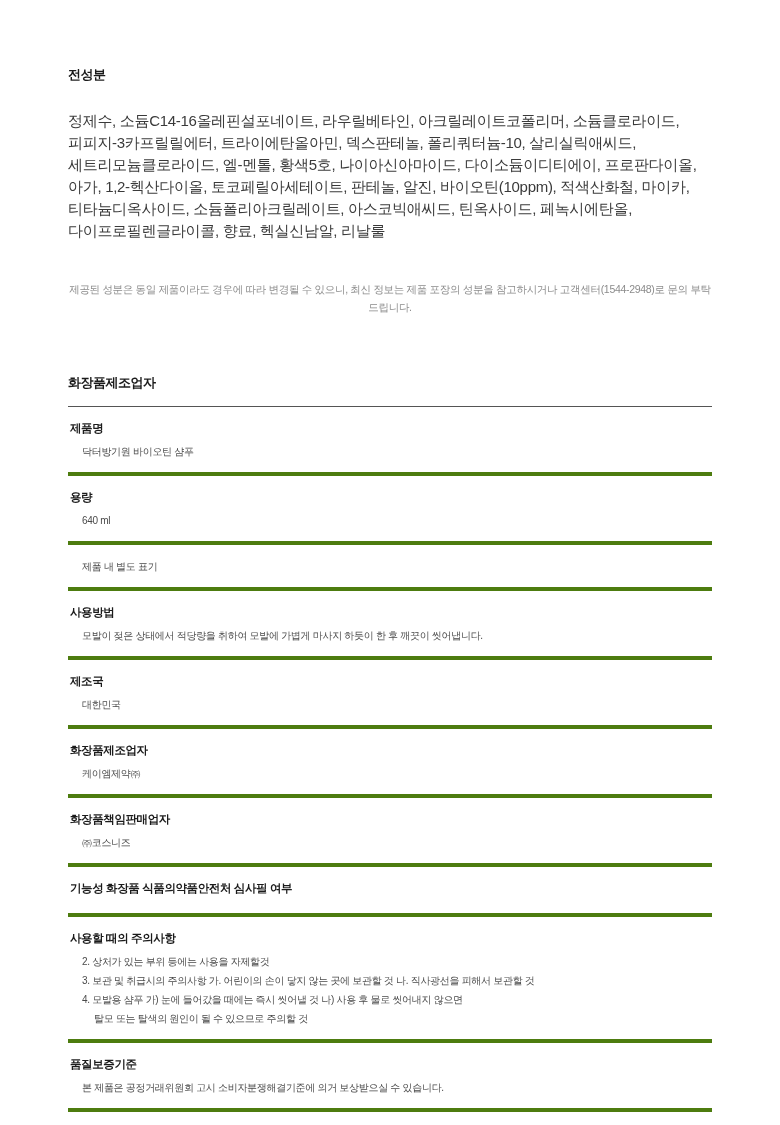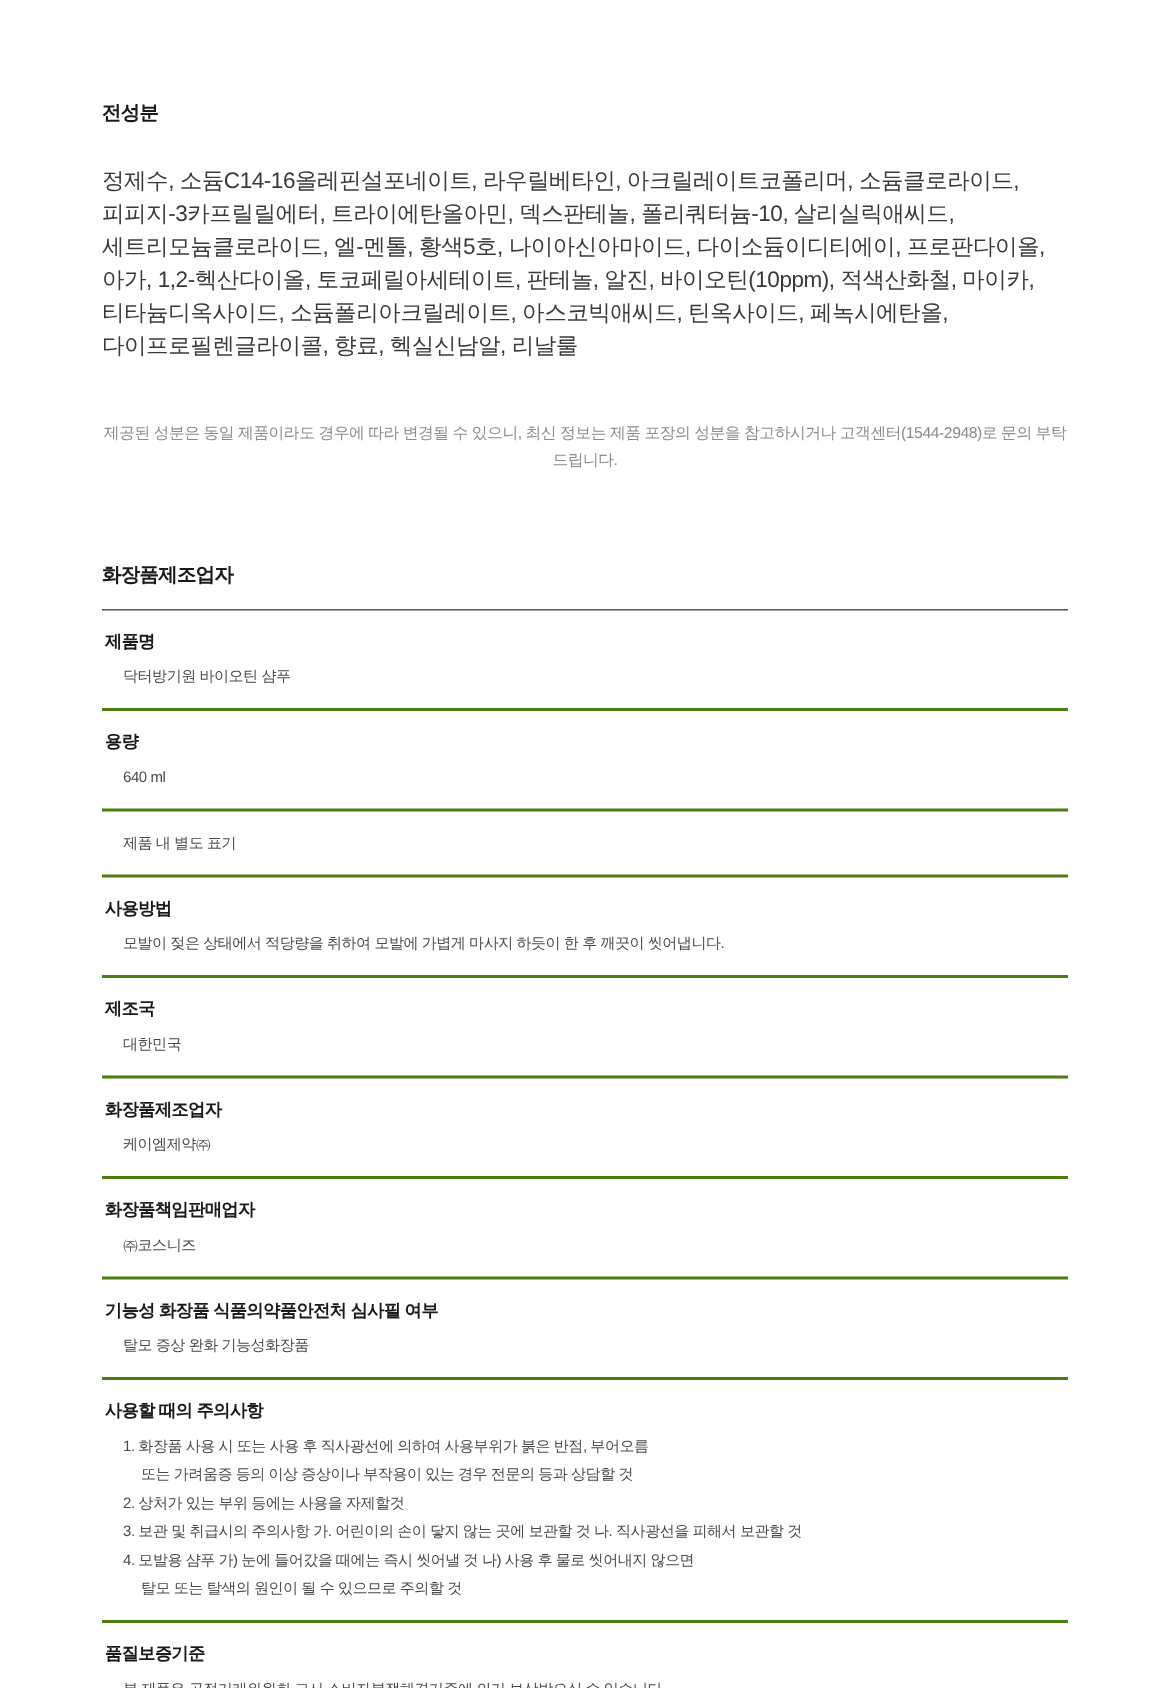--- a/index.html
+++ b/index.html
@@ -53,21 +53,21 @@
   
   #product-info-title {
     margin-top: 58px;
     margin-bottom: 14px;
   }
 
   .info-table {
     border-top: 1.5px solid #555555;
   }
   .info-row {
-    border-bottom: 2px solid #4d7c0f;
+    border-bottom: 4px solid #4d7c0f;
     padding: 12px 2px 11px 2px;
   }
   .info-label {
     font-size: 11.5px;
     font-weight: bold;
     color: #1b1b1b;
     letter-spacing: -0.4px;
     line-height: 18px;
     margin-bottom: 5px;
   }
@@ -129,27 +129,25 @@
       <div class="info-row">
         <div class="info-label">화장품제조업자</div>
         <div class="info-value">케이엠제약㈜</div>
       </div>
       <div class="info-row">
         <div class="info-label">화장품책임판매업자</div>
         <div class="info-value">㈜코스니즈</div>
       </div>
       <div class="info-row">
         <div class="info-label">기능성 화장품 식품의약품안전처 심사필 여부</div>
-        <div class="info-value">탈모 증상 완화 기능성화장품</div>
       </div>
       <div class="info-row">
         <div class="info-label">사용할 때의 주의사항</div>
         <div class="info-value">
           <ol>
-            <li><span>1. 화장품 사용 시 또는 사용 후 직사광선에 의하여 사용부위가 붉은 반점, 부어오름</span><span class="sub">또는 가려움증 등의 이상 증상이나 부작용이 있는 경우 전문의 등과 상담할 것</span></li>
             <li><span>2. 상처가 있는 부위 등에는 사용을 자제할것</span></li>
             <li><span>3. 보관 및 취급시의 주의사항 가. 어린이의 손이 닿지 않는 곳에 보관할 것 나. 직사광선을 피해서 보관할 것</span></li>
             <li><span>4. 모발용 샴푸 가) 눈에 들어갔을 때에는 즉시 씻어낼 것 나) 사용 후 물로 씻어내지 않으면</span><span class="sub">탈모 또는 탈색의 원인이 될 수 있으므로 주의할 것</span></li>
           </ol>
         </div>
       </div>
       <div class="info-row">
         <div class="info-label">품질보증기준</div>
         <div class="info-value">본 제품은 공정거래위원회 고시 소비자분쟁해결기준에 의거 보상받으실 수 있습니다.</div>
       </div>

